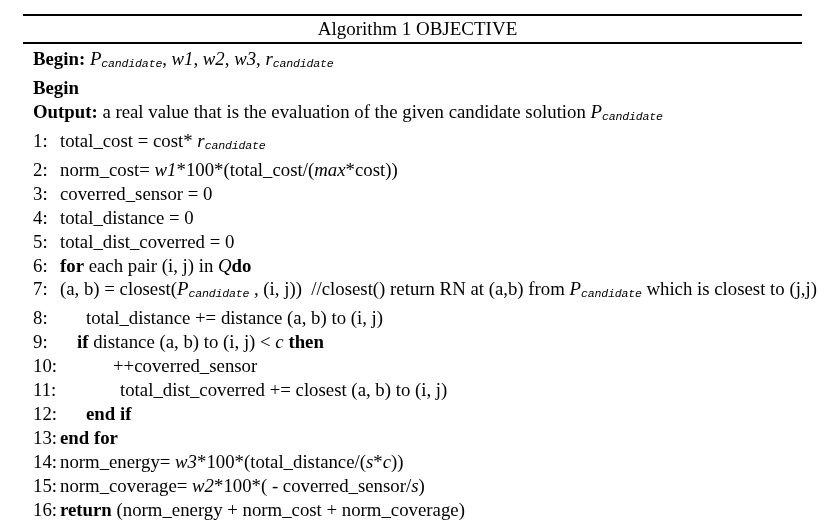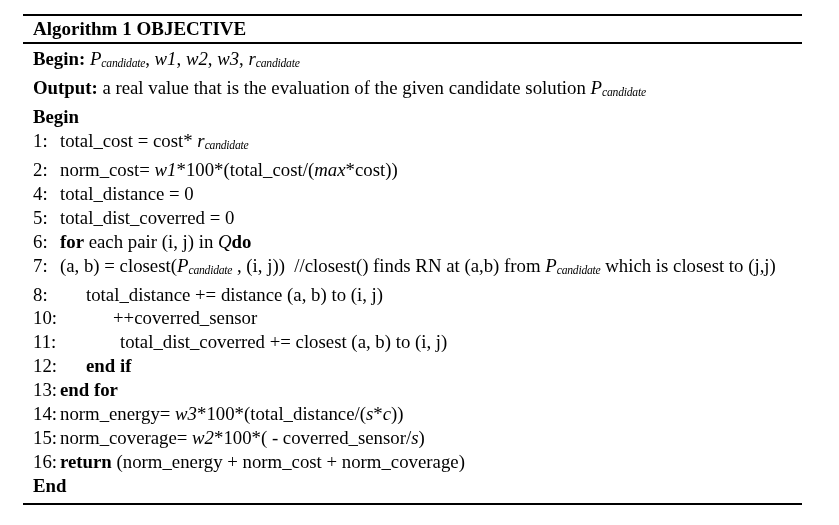--- a/index.html
+++ b/index.html
@@ -20,62 +20,66 @@
     left: 23px;
     top: 14px;
     width: 779px;
     border-top: 2px solid #000000;
     border-bottom: 2px solid #000000;
     background: #ffffff;
   }
   .algo-header {
     border-bottom: 2px solid #000000;
     font-size: 19px;
-    font-weight: bold;
+    font-weight: normal;
     line-height: 22px;
     padding: 2px 0 2px 10px;
     white-space: pre;
+    text-align: center;
   }
   .algo-body {
     font-size: 18.8px;
     line-height: 23.9px;
     padding: 3px 0 5px 10px;
   }
   .line {
     white-space: pre;
   }
   .num {
     display: inline-block;
     width: 27px;
   }
   .b { font-weight: bold; }
   .i { font-style: italic; }
   .sub {
     font-style: italic;
     font-size: 0.62em;
     vertical-align: -0.18em;
     letter-spacing: -0.02em;
+    font-family: Liberation Mono, monospace;
   }
 </style>
 </head>
 <body>
 
 <div class="algo-box">
   <div class="algo-header">Algorithm 1 OBJECTIVE</div>
   <div class="algo-body" id="algo-body">
       <div class="line"><span class="content"><span class="b">Begin: </span><span class="i">P</span><span class="sub">candidate</span><span>, </span><span class="i">w1</span><span>, </span><span class="i">w2</span><span>, </span><span class="i">w3</span><span>, </span><span class="i">r</span><span class="sub">candidate</span></span></div>
+      <div class="line"><span class="content"><span class="b">Begin</span></span></div>
       <div class="line"><span class="content"><span class="b">Output: </span><span>a real value that is the evaluation of the given candidate solution </span><span class="i">P</span><span class="sub">candidate</span></span></div>
-      <div class="line"><span class="content"><span class="b">Begin</span></span></div>
       <div class="line"><span class="num">1:</span><span class="content"><span>total_cost = cost* </span><span class="i">r</span><span class="sub">candidate</span></span></div>
       <div class="line"><span class="num">2:</span><span class="content"><span>norm_cost= </span><span class="i">w1</span><span>*100*(total_cost/(</span><span class="i">max</span><span>*cost))</span></span></div>
+      <div class="line"><span class="num">3:</span><span class="content"><span>coverred_sensor = 0</span></span></div>
       <div class="line"><span class="num">4:</span><span class="content"><span>total_distance = 0</span></span></div>
       <div class="line"><span class="num">5:</span><span class="content"><span>total_dist_coverred = 0</span></span></div>
       <div class="line"><span class="num">6:</span><span class="content"><span class="b">for</span><span> each pair (i, j) in </span><span class="i">Q</span><span class="b">do</span></span></div>
-      <div class="line"><span class="num">7:</span><span class="content"><span>(a, b) = closest(</span><span class="i">P</span><span class="sub">candidate</span><span> , (i, j))  //closest() finds RN at (a,b) from </span><span class="i">P</span><span class="sub">candidate</span><span> which is closest to (j,j)</span></span></div>
+      <div class="line"><span class="num">7:</span><span class="content"><span>(a, b) = closest(</span><span class="i">P</span><span class="sub">candidate</span><span> , (i, j))  //closest() return RN at (a,b) from </span><span class="i">P</span><span class="sub">candidate</span><span> which is closest to (j,j)</span></span></div>
       <div class="line"><span class="num">8:</span><span class="content" style="padding-left: 26px;"><span>total_distance += distance (a, b) to (i, j)</span></span></div>
+      <div class="line"><span class="num">9:</span><span class="content" style="padding-left: 17px;"><span class="b">if</span><span> distance (a, b) to (i, j) &lt; </span><span class="i">c</span><span> </span><span class="b">then</span></span></div>
       <div class="line"><span class="num">10:</span><span class="content" style="padding-left: 53px;"><span>++coverred_sensor</span></span></div>
       <div class="line"><span class="num">11:</span><span class="content" style="padding-left: 60px;"><span>total_dist_coverred += closest (a, b) to (i, j)</span></span></div>
       <div class="line"><span class="num">12:</span><span class="content" style="padding-left: 26px; text-align: right;"><span class="b">end if</span></span></div>
       <div class="line"><span class="num">13:</span><span class="content"><span class="b">end for</span></span></div>
       <div class="line"><span class="num">14:</span><span class="content"><span>norm_energy= </span><span class="i">w3</span><span>*100*(total_distance/(</span><span class="i">s</span><span>*</span><span class="i">c</span><span>))</span></span></div>
       <div class="line"><span class="num">15:</span><span class="content"><span>norm_coverage= </span><span class="i">w2</span><span>*100*( - coverred_sensor/</span><span class="i">s</span><span>)</span></span></div>
       <div class="line"><span class="num">16:</span><span class="content"><span class="b">return</span><span> (norm_energy + norm_cost + norm_coverage)</span></span></div>
       <div class="line"><span class="content"><span class="b">End</span></span></div>
     </div>
 </div>

